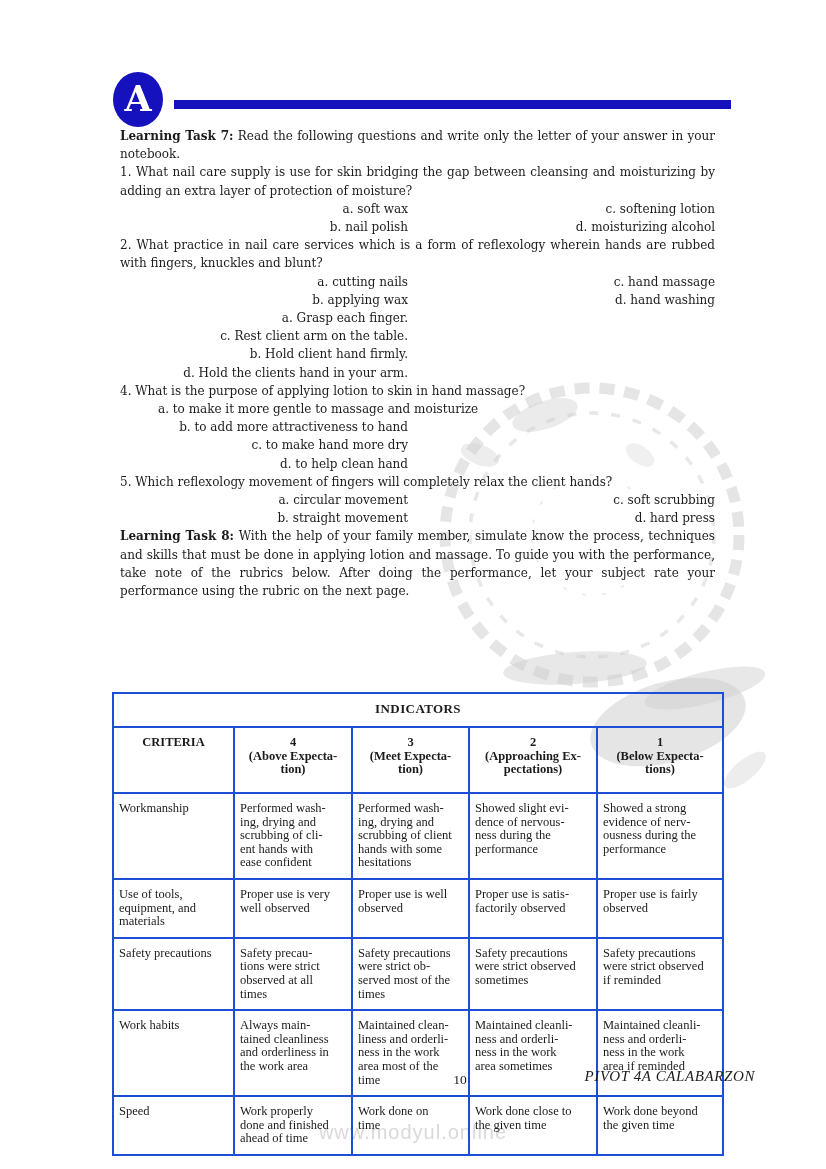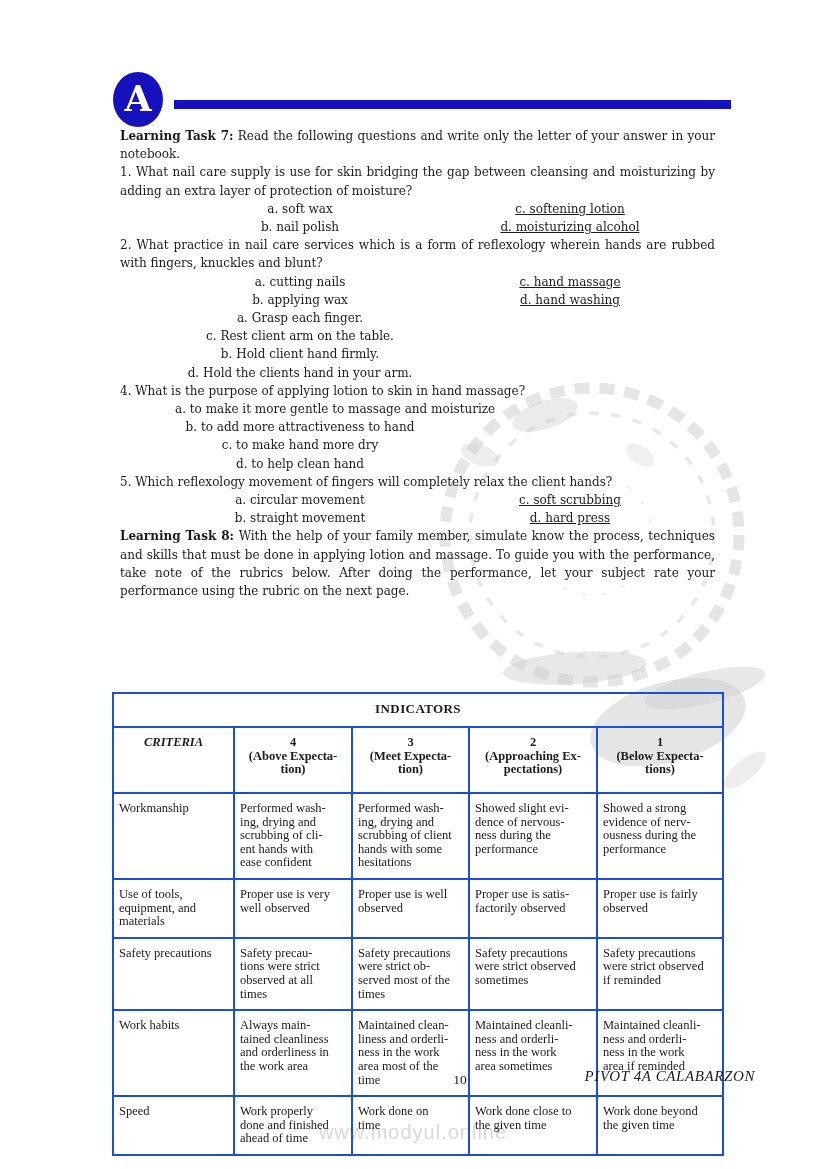--- a/index.html
+++ b/index.html
@@ -19,40 +19,40 @@
   .rule{position:absolute;left:174px;top:100px;width:557px;height:9px;z-index:3;}
   
   .stamp{position:absolute;left:0;top:0;z-index:1;}
   
   .content{
     position:absolute;left:120px;top:127px;width:595px;z-index:2;
     font-size:12px;line-height:18.2px;text-align:justify;
   }
   .content p{margin:0;}
   .bold{font-weight:700;}
-  .opt-row{display:flex;margin-left:55px;text-align:center;}
+  .opt-row{display:flex;margin-left:38px;text-align:right;}
   .opt-left{width:250px;flex:none;white-space:nowrap;}
-  .opt-right{flex:1;white-space:nowrap;text-decoration:underline;}
+  .opt-right{flex:1;white-space:nowrap;}
   .task8{margin-top:17px;}
   
   .rubric{
     position:absolute;left:112px;top:692px;z-index:2;
     border-collapse:collapse;table-layout:fixed;width:610px;
     font-family:"Liberation Serif",serif;font-size:12.5px;line-height:13.6px;color:#1b1b1b;
   }
   .rubric th,.rubric td{
     border:2px solid #1d4ed8;padding:8px 5px;vertical-align:top;
     white-space:pre-line;background:transparent;
   }
   .t-title{
     text-align:center;font-weight:700;height:16px;padding:1px 4px;
     font-size:13px;letter-spacing:.4px;vertical-align:middle;
   }
   .t-col{height:48px;text-align:center;font-weight:700;vertical-align:top;padding-top:4px;}
-  .t-col.criteria{font-style:italic;margin-top:15px;}
+  .t-col.criteria{margin-top:15px;}
   .row-a{height:64px;border-radius:28px;} .row-b{height:40px;} .row-c{height:52px;}
   .row-d{height:64px;} .row-e{height:38px;}
   
   .page-number{
     position:absolute;left:440px;top:1072px;width:40px;text-align:center;
     font-size:13.5px;font-family:"Liberation Serif",serif;z-index:2;
   }
   .edition{
     position:absolute;left:485px;top:1068px;width:270px;text-align:right;
     font-style:italic;font-size:15px;letter-spacing:.6px;

